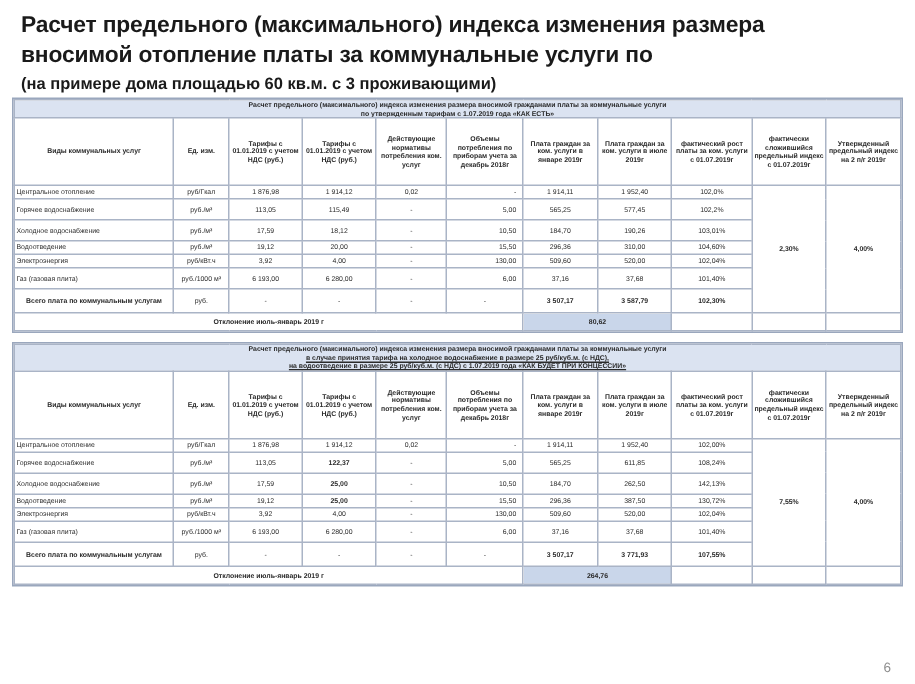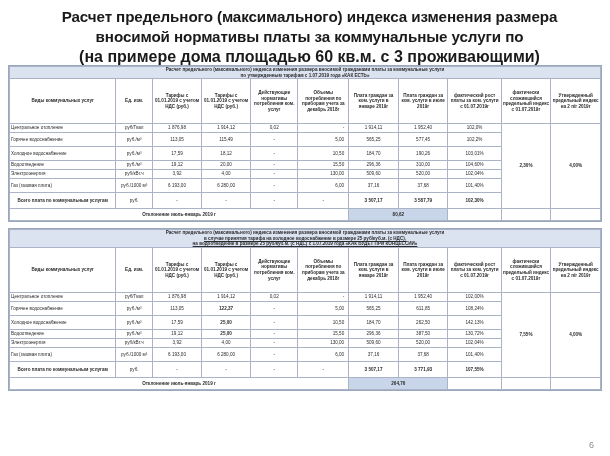--- a/index.html
+++ b/index.html
@@ -12,32 +12,32 @@
     height: 456px;
     background: #ffffff;
     font-family: "Liberation Sans", sans-serif;
     color: #231f20;
     overflow: hidden;
     position: relative;
   }
 
   
   .title-block {
-    text-align: center;
-    padding: 7px 18px 0 27px;
+    text-align: left;
+    padding: 7px 18px 0 14px;
   }
   .title-main {
     font-size: 15.2px;
     line-height: 19.5px;
     font-weight: bold;
     letter-spacing: -0.1px;
     color: #1a1a1a;
   }
   .title-sub {
-    font-size: 16px;
+    font-size: 11px;
     line-height: 17px;
     font-weight: bold;
     color: #1a1a1a;
     margin-top: 2px;
   }
 
   
   .table-wrap {
     margin: 0 8px;
     border: 1px solid #9aa7bd;
@@ -145,21 +145,21 @@
     font-size: 9px;
     color: #8d8d8d;
   }
 </style>
 </head>
 <body>
 
 <div class="title-block">
   <div class="title-main">
     <div>Расчет предельного (максимального) индекса изменения размера</div>
-    <div>вносимой нормативы платы за коммунальные услуги по</div>
+    <div>вносимой отопление платы за коммунальные услуги по</div>
   </div>
   <div class="title-sub">(на примере дома площадью 60 кв.м. с 3 проживающими)</div>
 </div>
 
 <div class="table-wrap first">
   <table class="grid">
     <colgroup>
       <col style="width:18.0%">
         <col style="width:6.2%">
         <col style="width:8.3%">

